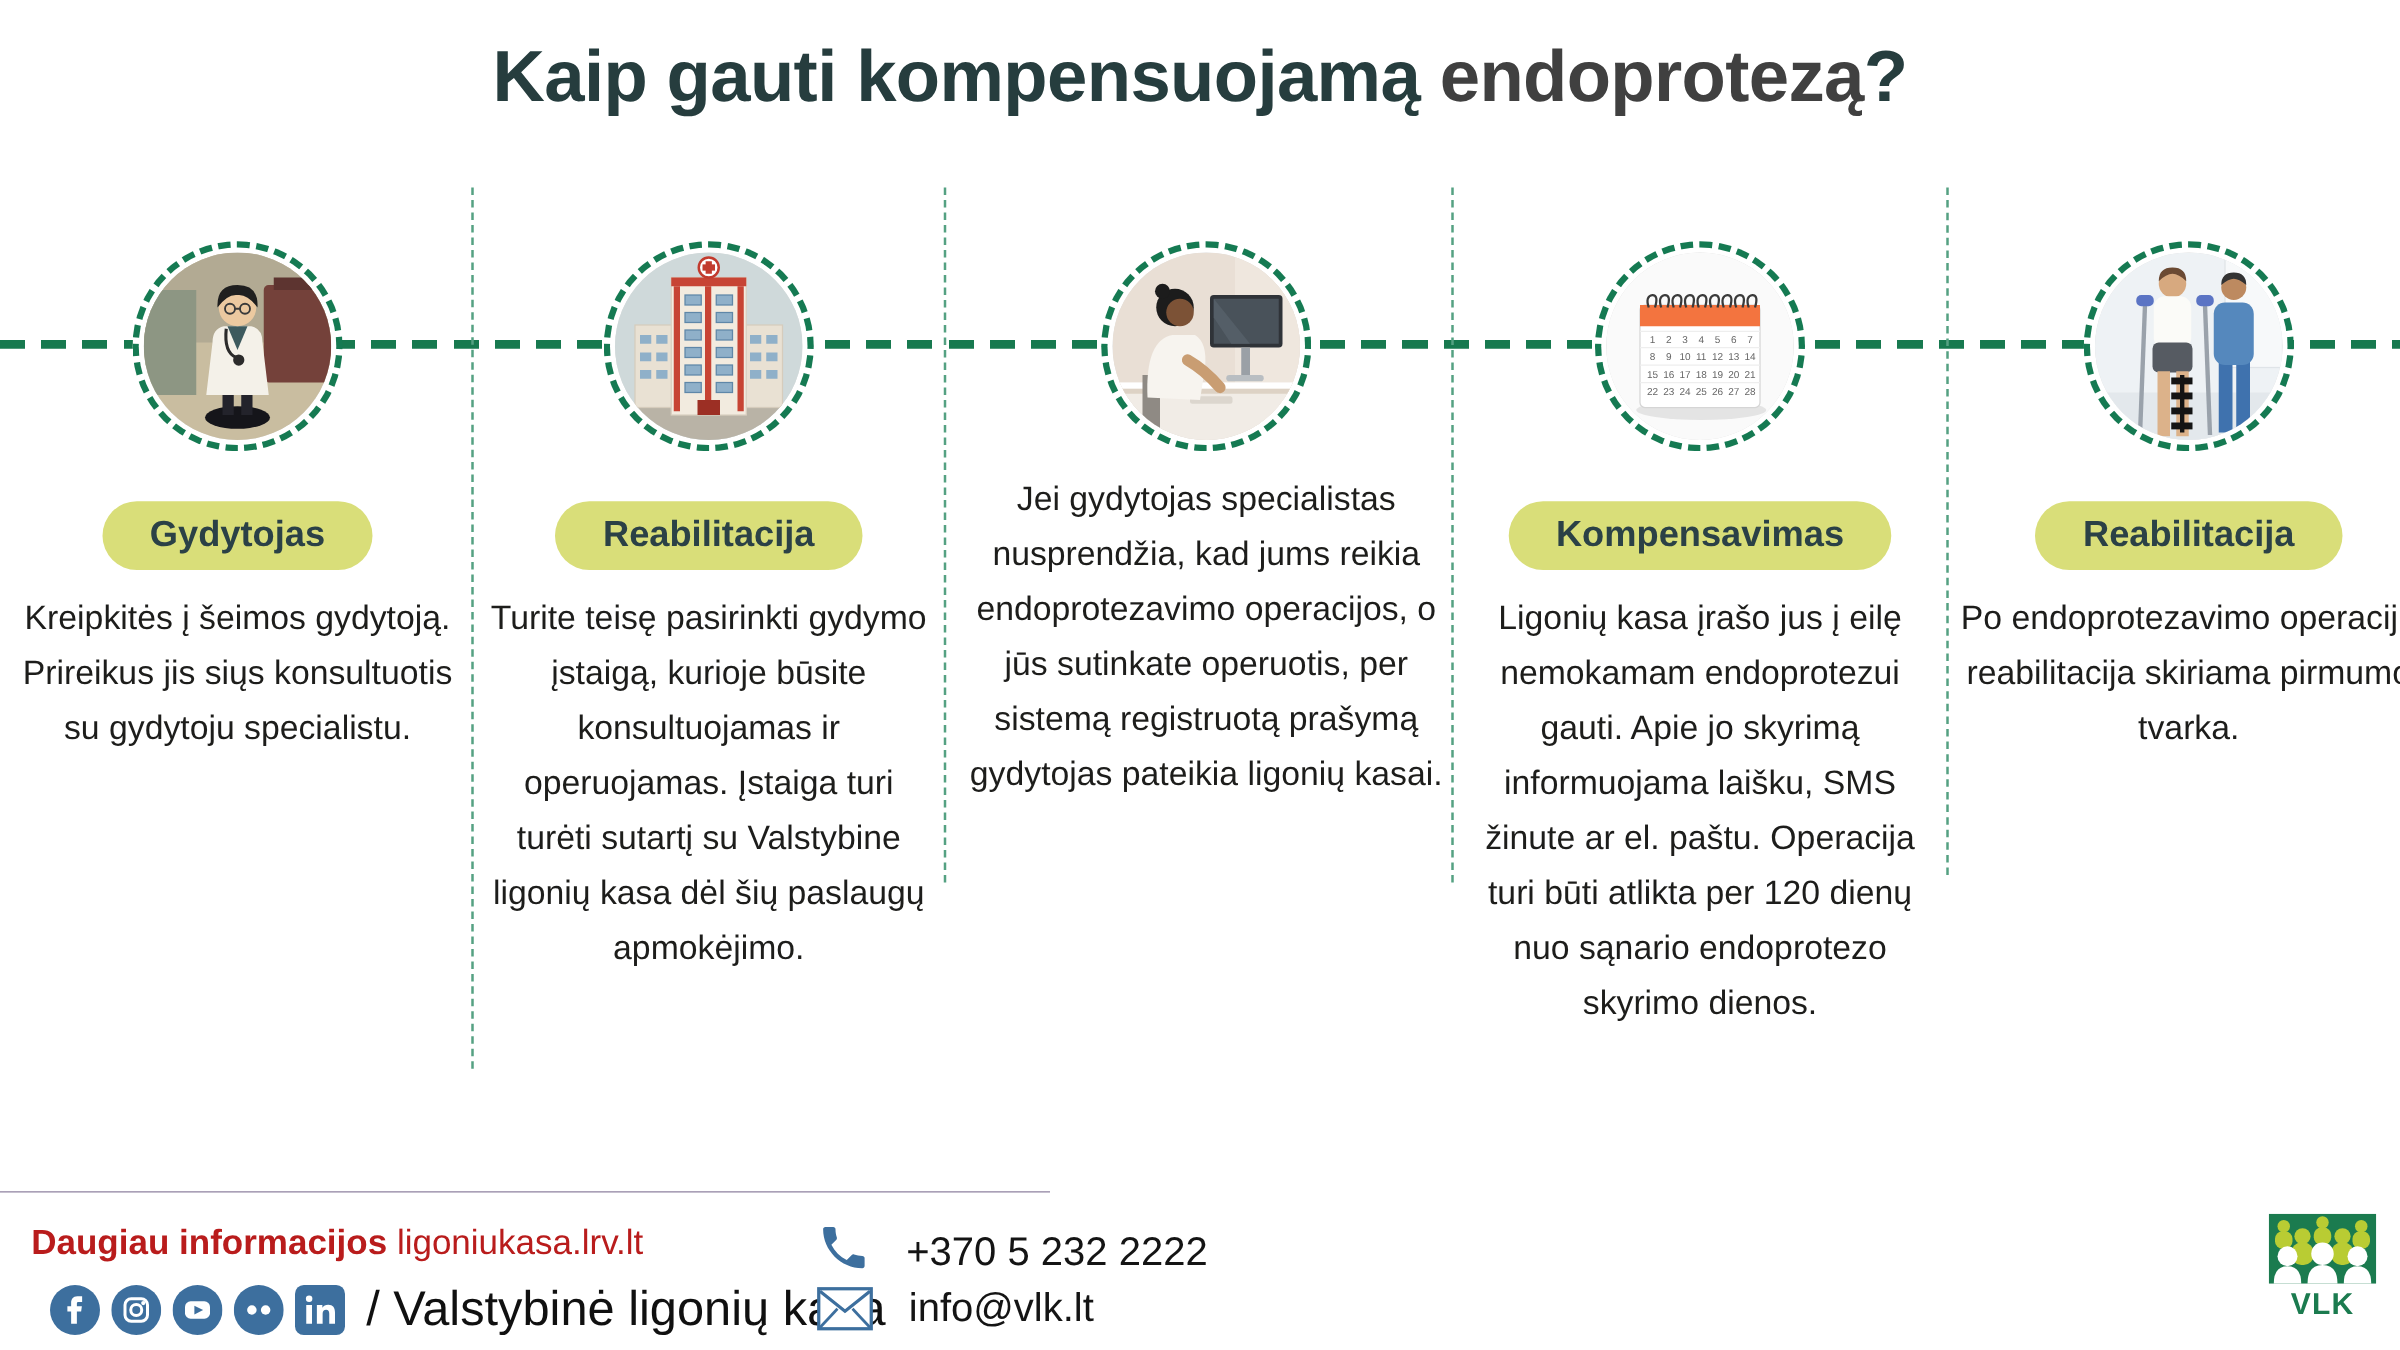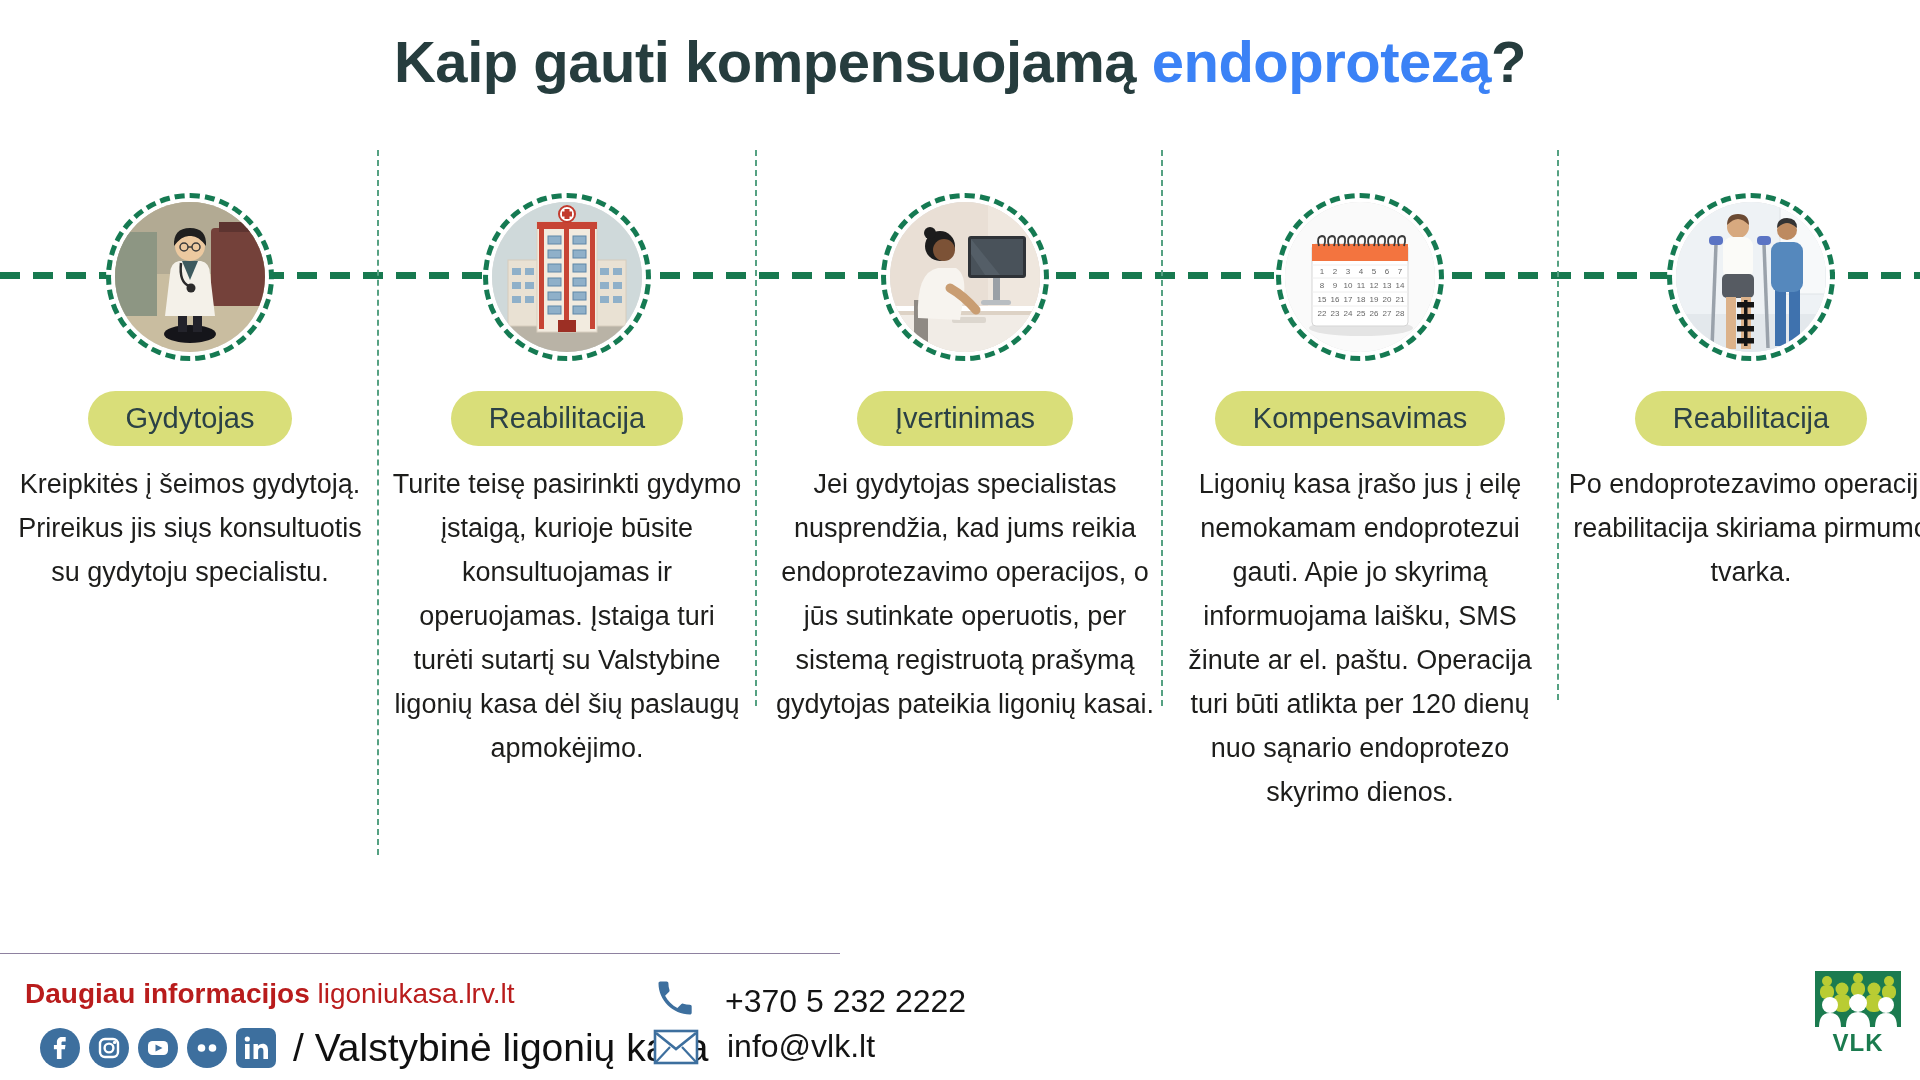--- a/index.html
+++ b/index.html
@@ -3,36 +3,36 @@
 <meta charset="utf-8">
 <style>
   * { margin:0; padding:0; box-sizing:border-box; }
   html,body { width:1920px; height:1080px; overflow:hidden; background:#ffffff;
               font-family:"Liberation Sans", sans-serif; }
   #stage { position:relative; width:1920px; height:1080px; background:#ffffff; }
 
   
   .title { position:absolute; top:28px; left:0; width:1920px; text-align:center;
            font-size:58px; font-weight:800; color:#263d3e; letter-spacing:-0.5px; }
-  .title .hl { color:#3b82f6; }
+  .title .hl { color:#404040; }
 
   
   .timeline { position:absolute; top:272px; left:0; width:1920px; height:7px; z-index:0;
               background:repeating-linear-gradient(to right,#17794f 0 20px,transparent 20px 33px); }
 
   .vdivider { position:absolute; width:0; border-left:2px dashed #55a182; z-index:0; }
 
   
   .col { position:absolute; top:193px; text-align:center; z-index:2; }
   .photo-ring { width:168px; height:168px; margin:0 auto; border:5px dashed #157a52;
                 border-radius:50%; background:#ffffff; padding:4px; }
   .photo { width:150px; height:150px; border-radius:50%; overflow:hidden; background:#ddd; }
   .photo svg { display:block; }
-  .pill { display:inline-block; margin-top:30px; padding:11px 38px; background:#d9de79;
-          border-radius:34px; font-size:29px; font-weight:400; color:#2b4146;text-align:right; }
+  .pill { display:inline-block; margin-top:40px; padding:11px 38px; background:#d9de79;
+          border-radius:34px; font-size:29px; font-weight:700; color:#2b4146;text-align:right; }
   .desc { margin-top:16px; font-size:27px; line-height:44px; color:#1d1d1b; }
 
   
   .sep { position:absolute; top:953px; left:0; width:840px; height:1px; background:#8e81a0; }
   .moreinfo { position:absolute; top:978px; left:25px; font-size:28px; color:#b91c1c; }
   .moreinfo b { font-weight:800; }
   .social-row { position:absolute; top:1026px; left:40px; display:flex; align-items:center; gap:9px; }
   .social-row svg { display:block; cursor:pointer; }
   .handle { font-size:39px; font-weight:500; color:#101010; margin-left:8px; }
   .contact { position:absolute; left:653px; display:flex; align-items:flex-end; gap:28px; }
@@ -149,21 +149,20 @@
           <rect x="62" y="115" width="34" height="6" rx="2" fill="#dcd6ce"></rect>
           <rect x="24" y="98" width="14" height="52" fill="#8f8a84"></rect>
           <path d="M28 116 Q26 70 48 66 L66 66 Q76 72 74 92 L70 118 Z" fill="#f7f4ef"></path>
           <path d="M60 86 Q74 94 86 108" stroke="#c99d72" stroke-width="9" fill="none" stroke-linecap="round"></path>
           <circle cx="50" cy="44" r="15" fill="#1c1c1c"></circle>
           <circle cx="40" cy="31" r="6" fill="#1c1c1c"></circle>
           <circle cx="54" cy="48" r="11" fill="#7c5236"></circle>
         </svg>
       </div>
     </div>
-    <div class="pill">Įvertinimas</div>
     <div class="desc">Jei gydytojas specialistas nusprendžia, kad jums reikia endoprotezavimo operacijos, o jūs sutinkate operuotis, per sistemą registruotą prašymą gydytojas pateikia ligonių kasai.</div>
   </div>
 
   <div class="col" style="left:1170px; width:380px;">
     <div class="photo-ring">
       <div class="photo">
         <svg width="150" height="150" viewBox="0 0 150 150">
           <rect width="150" height="150" fill="#fafafa"></rect>
           <ellipse cx="76" cy="126" rx="52" ry="8" fill="#e4e4e4"></ellipse>
           <rect x="27" y="42" width="96" height="82" rx="4" fill="#ffffff" stroke="#d5d5d5"></rect>

